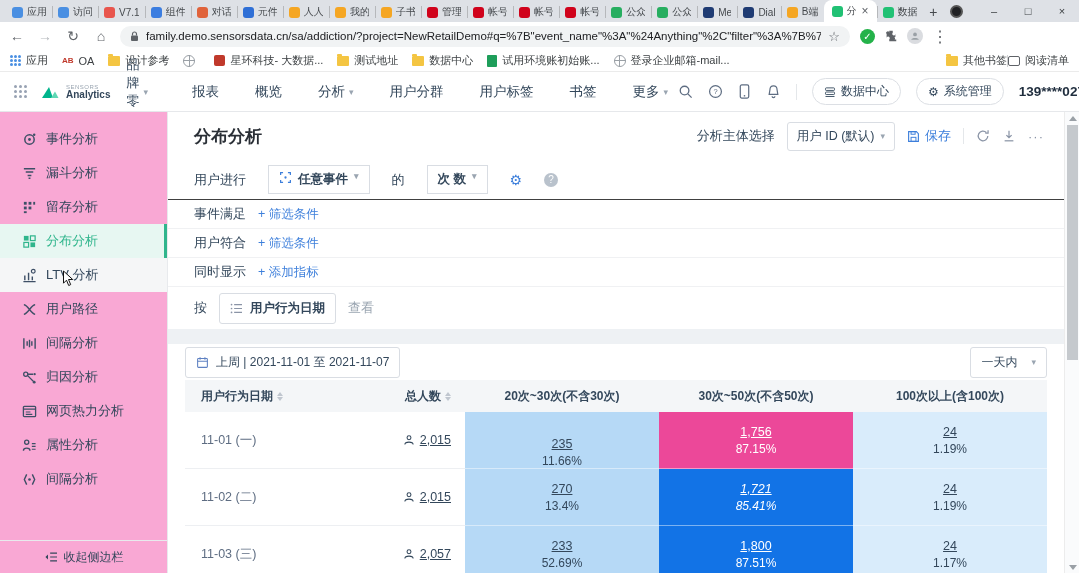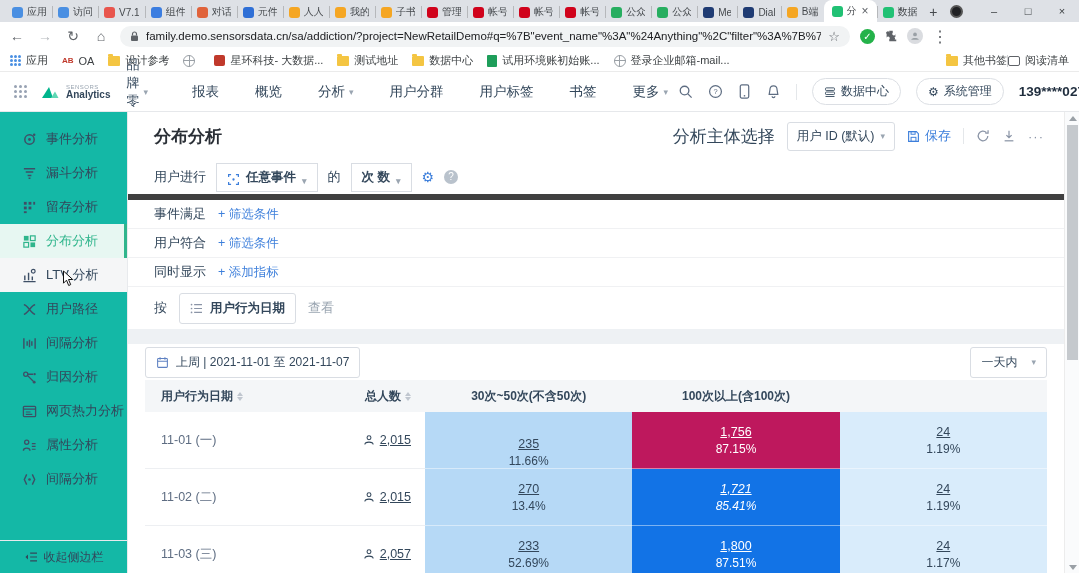--- a/index.html
+++ b/index.html
@@ -64,43 +64,43 @@
   .vdiv{width:1px;height:16px;background:#e4e7ea}
   .nav{display:flex;align-items:center;gap:36px;margin-left:24px}
   .navitem{font-size:13.5px;color:#33475b;display:flex;align-items:center;gap:4px;white-space:nowrap}
   .hdr-right{margin-left:auto;display:flex;align-items:center;gap:15px}
   .hicon{color:#5e6d82;display:flex;align-items:center}
   .pill{display:flex;align-items:center;gap:5px;border:1px solid #dcdfe4;border-radius:14px;padding:4px 11px;font-size:12px;color:#33475b;white-space:nowrap}
   .phone{font-size:13.5px;font-weight:bold;color:#1f2d3d;white-space:nowrap}
 
   
   .bodyrow{display:flex;height:461px;position:relative}
-  .sidebar{width:128px;border-right:1px solid #e8eaed;padding-top:10px;position:relative;flex:0 0 auto;background:#14b8a6}
+  .sidebar{width:168px;border-right:1px solid #e8eaed;padding-top:10px;position:relative;flex:0 0 auto;background:#f9a8d4}
   .sitem{height:34px;display:flex;align-items:center;gap:9px;padding-left:22px;font-size:13px;color:#33475b;cursor:pointer;white-space:nowrap}
   .sitem .sicon{color:#3e4f66;display:flex}
   .sitem.active{background:#e7f7f2;color:#2fb58c;border-right:3px solid #2fb58c}
   .sitem.active .sicon{color:#2fb58c}
   .sitem.hover{background:#f5f6f7}
   .sfoot{position:absolute;bottom:0;left:0;right:0;height:33px;border-top:1px solid #e8eaed;display:flex;align-items:center;justify-content:center;gap:6px;font-size:12px;color:#33475b}
   .cursor{position:absolute;left:62px;top:158px;z-index:5}
 
   
   .main{flex:1;overflow:hidden;background:#fff;position:relative}
   .pagehead{height:48px;display:flex;align-items:center;padding:0 20px 0 26px}
   .ptitle{font-size:17px;font-weight:bold;color:#2a2f36}
   .ptools{margin-left:auto;display:flex;align-items:center;gap:12px}
-  .subjlabel{font-size:17px;color:#33475b}
+  .subjlabel{font-size:13px;color:#33475b}
   .selectbox{border:1px solid #d9dde3;border-radius:3px;padding:5px 9px;font-size:12.5px;color:#33475b;display:flex;align-items:center;gap:6px;background:#fff;white-space:nowrap}
   .savebtn{display:flex;align-items:center;gap:5px;color:#3d7fdb;font-size:13px}
   .toolico{color:#8a94a6;display:flex;align-items:center}
   .ellip{color:#8a94a6;font-size:13px;letter-spacing:1px}
 
-  .qrow1{height:40px;display:flex;align-items:center;gap:10px;padding:0 26px;border-bottom:6px solid #404040}
+  .qrow1{height:40px;display:flex;align-items:center;gap:22px;padding:0 26px;border-bottom:1px solid #404040}
   .qlabel{font-size:13px;color:#33475b;white-space:nowrap}
-  .eventbox{border:1px solid #d9dde3;border-radius:0;padding:5px 10px;font-size:12.5px;color:#33475b;display:flex;align-items:flex-end;gap:6px;font-weight:bold}
+  .eventbox{border:1px solid #d9dde3;border-radius:0;padding:5px 10px;font-size:12.5px;color:#33475b;display:flex;align-items:flex-start;gap:6px;font-weight:bold}
   .qrow{height:29px;display:flex;align-items:center;gap:12px;padding:0 26px;border-bottom:1px solid #f0f1f3}
   .qlink{color:#3d7fdb;font-size:12.5px}
   .qby{height:42px;display:flex;align-items:center;gap:12px;padding:0 26px}
   .fieldbtn{border:1px solid #d9dde3;border-radius:3px;padding:6px 10px;display:flex;align-items:center;gap:7px;font-size:12.5px;font-weight:bold;color:#33475b}
   .dim{color:#9aa5b1}
   .gearblue{color:#3d7fdb;font-size:14px;line-height:1}
   .qmark{width:14px;height:14px;border-radius:50%;background:#b9c2cc;color:#fff;font-size:10px;text-align:center;line-height:14px}
 
   .band{height:15px;background:#eef1f4}
 
@@ -638,41 +638,44 @@
               </span>
             </div>
           <div class="th c2">
               <span>总人数</span>
               <span class="sorticon">
                 <i class="up"></i>
                 <i class="dn"></i>
               </span>
             </div>
           <div class="th cc">
+              <span>20次~30次(不含30次)</span>
+            </div>
+          <div class="th cc">
               <span>30次~50次(不含50次)</span>
             </div>
           <div class="th cc">
               <span>100次以上(含100次)</span>
             </div>
         </div>
 
         <div class="trow">
           <div class="td date">11-01 (一)</div>
           <div class="td total">
               <svg width="12" height="12" viewBox="0 0 16 16">
                 <circle cx="8" cy="5" r="2.6" fill="none" stroke="#33475b" stroke-width="1.4"></circle>
                 <path d="M2.5 14c0-4.2 11-4.2 11 0" fill="none" stroke="#33475b" stroke-width="1.4"></path>
               </svg>
               <span class="num">2,015</span>
             </div>
           <div class="td heat" style="color: rgb(51, 71, 91); background-color: rgb(182, 217, 246); justify-content: flex-end;">
               <span class="num">235</span>
               <span class="pct">11.66%</span>
             </div>
-          <div class="td heat" style="color: rgb(255, 255, 255); background-color: #be185d; text-align: center;">
+          <div class="td heat" style="color: rgb(255, 255, 255); background-color: #ec4899; text-align: center;">
               <span class="num">1,756</span>
               <span class="pct">87.15%</span>
             </div>
           <div class="td heat" style="color: rgb(51, 71, 91); background-color: rgb(217, 236, 251);">
               <span class="num">24</span>
               <span class="pct">1.19%</span>
             </div>
         </div>
 
         <div class="trow">

